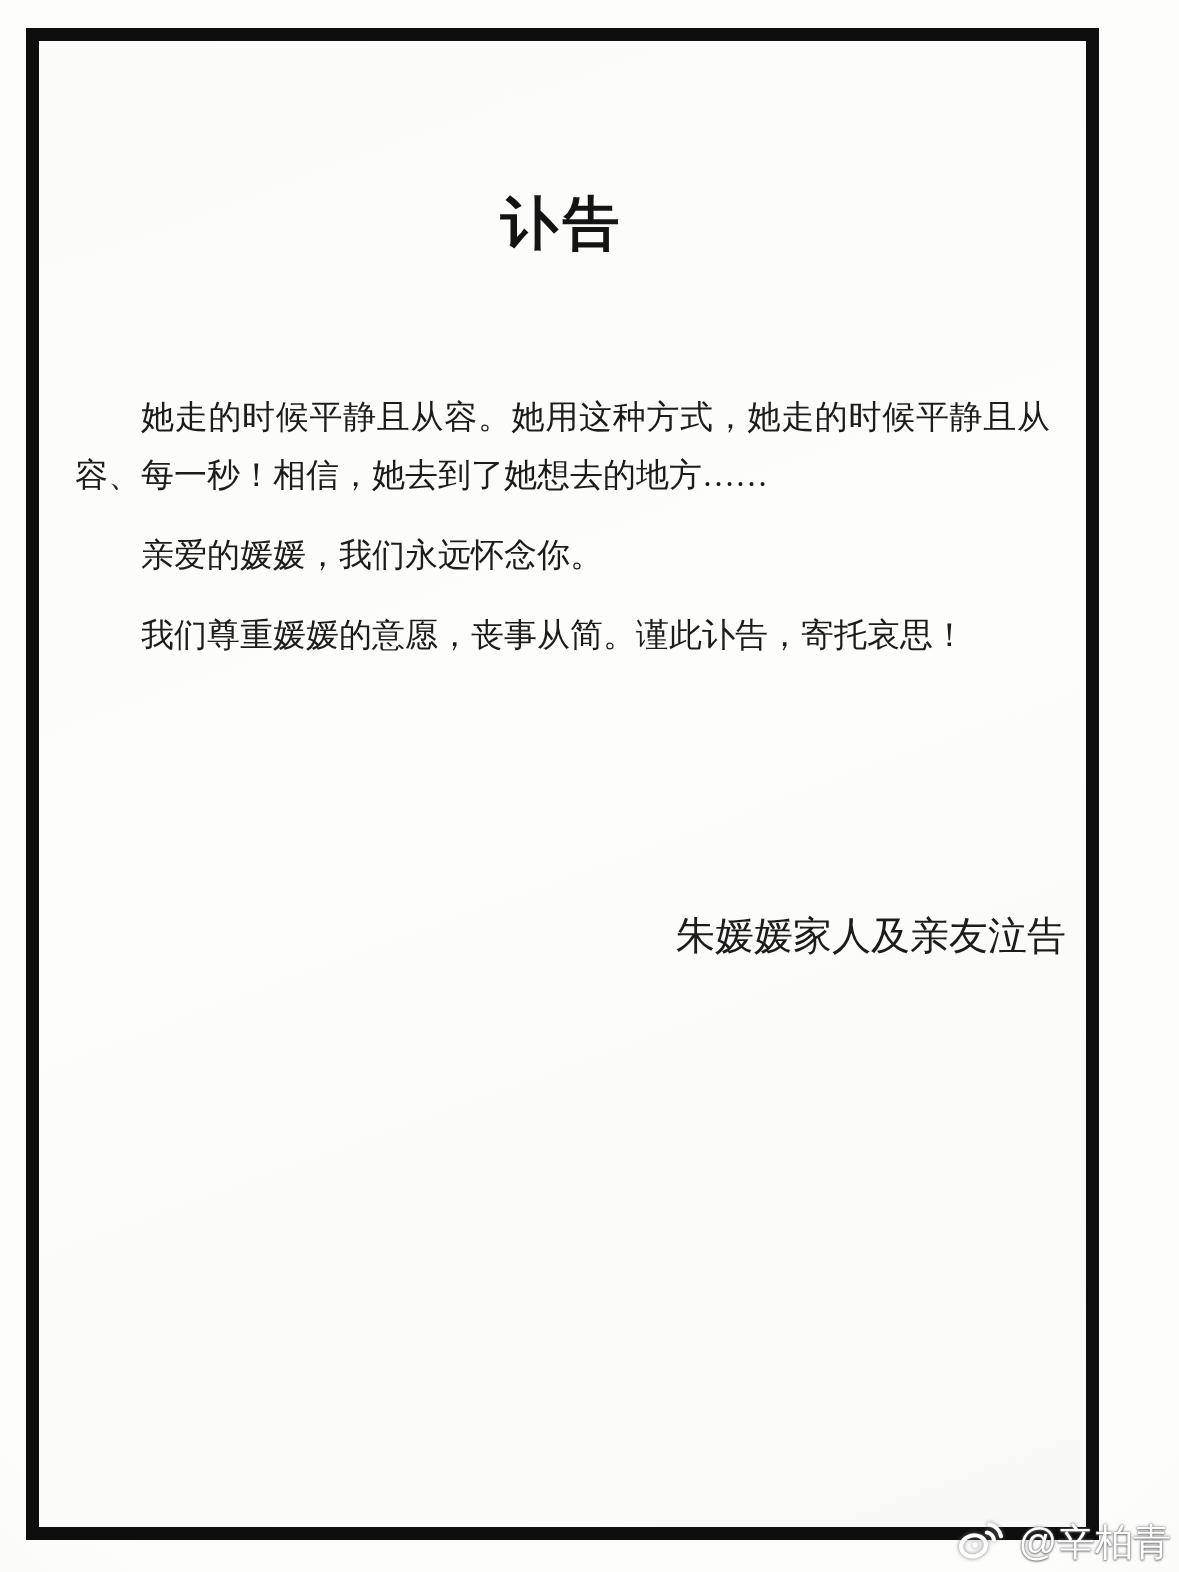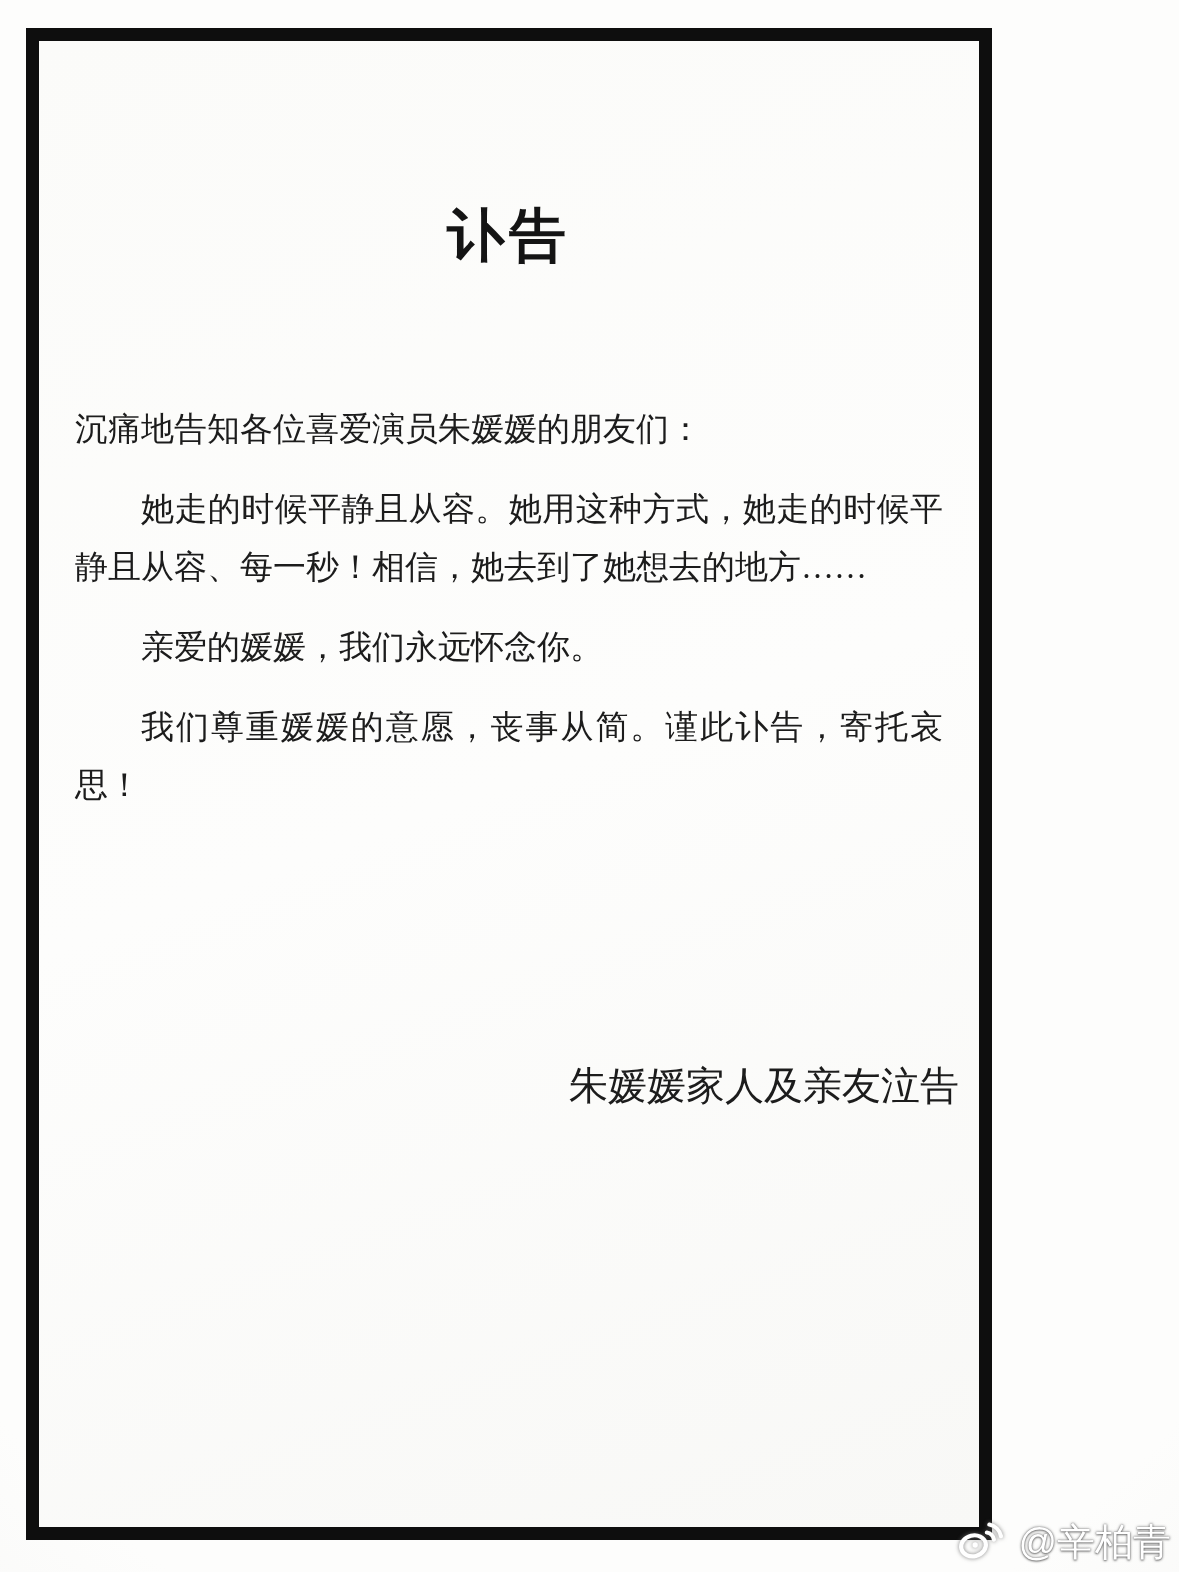--- a/index.html
+++ b/index.html
@@ -11,26 +11,26 @@
   }
   body {
     position: relative;
     background: radial-gradient(130% 115% at 50% 45%, #fdfdfc 55%, #ededeb 100%);
     font-family: "Liberation Serif", serif;
   }
   .frame {
     position: absolute;
     left: 26px;
     top: 28px;
-    width: 966px;
+    width: 1073px;
     height: 1512px;
     box-sizing: border-box;
     border: 13px solid #0e0e0e;
     background: linear-gradient(160deg, #fbfbf9 0%, #fdfdfc 50%, #f8f8f6 100%);
-    padding: 16px 36px;
+    padding: 4px 36px;
   }
   .doc-title {
     margin: 150px 0 0 0;
     text-align: center;
     font-family: "Liberation Sans", sans-serif;
     font-weight: 700;
     font-size: 57px;
     line-height: 1;
     letter-spacing: 5px;
     color: #141414;
@@ -80,21 +80,20 @@
     text-shadow: 0 0 3px rgba(105,105,105,0.9), 0 1px 2px rgba(90,90,90,0.7), 0 0 1px #9a9a9a;
   }
 </style>
 </head>
 <body>
 
 <div class="frame">
   <h1 class="doc-title"><span>讣告</span></h1>
 
   <div class="doc-body">
-    <p>沉痛地告知各位喜爱演员朱媛媛的朋友们：</p>
     <p class="indent">她走的时候平静且从容。她用这种方式，她走的时候平静且从容、每一秒！相信，她去到了她想去的地方……</p>
     <p class="indent">亲爱的媛媛，我们永远怀念你。</p>
     <p class="indent">我们尊重媛媛的意愿，丧事从简。谨此讣告，寄托哀思！</p>
   </div>
 
   <div class="signature">朱媛媛家人及亲友泣告</div>
 </div>
 
 <div class="watermark">
   <span class="wm-icon">

